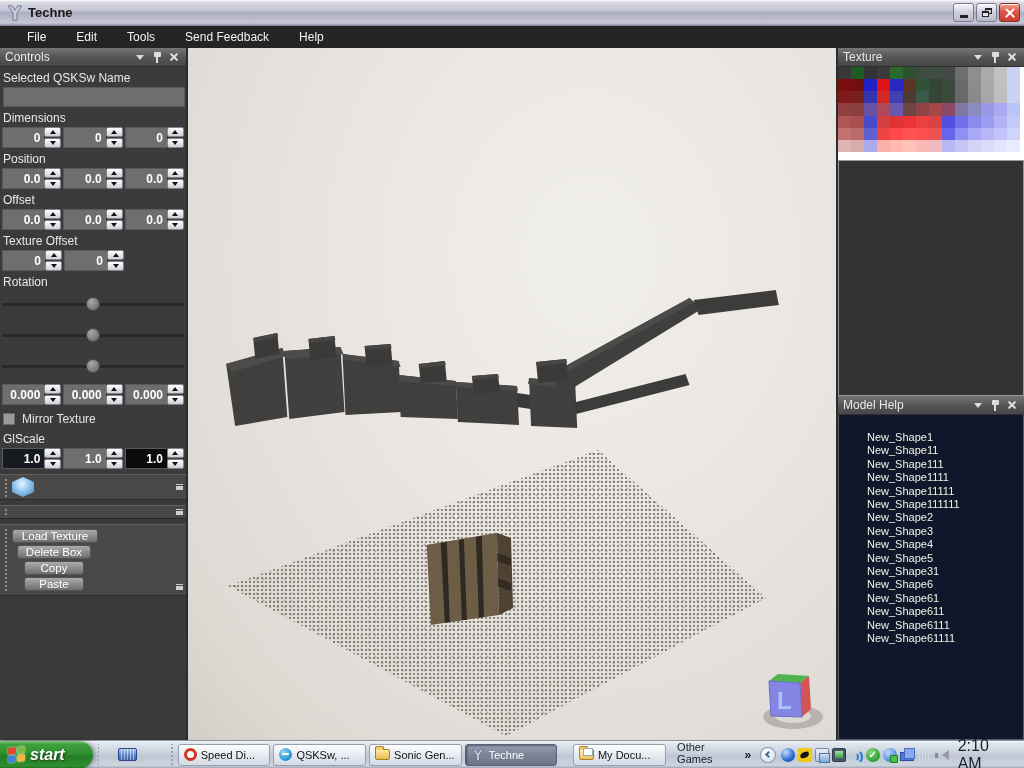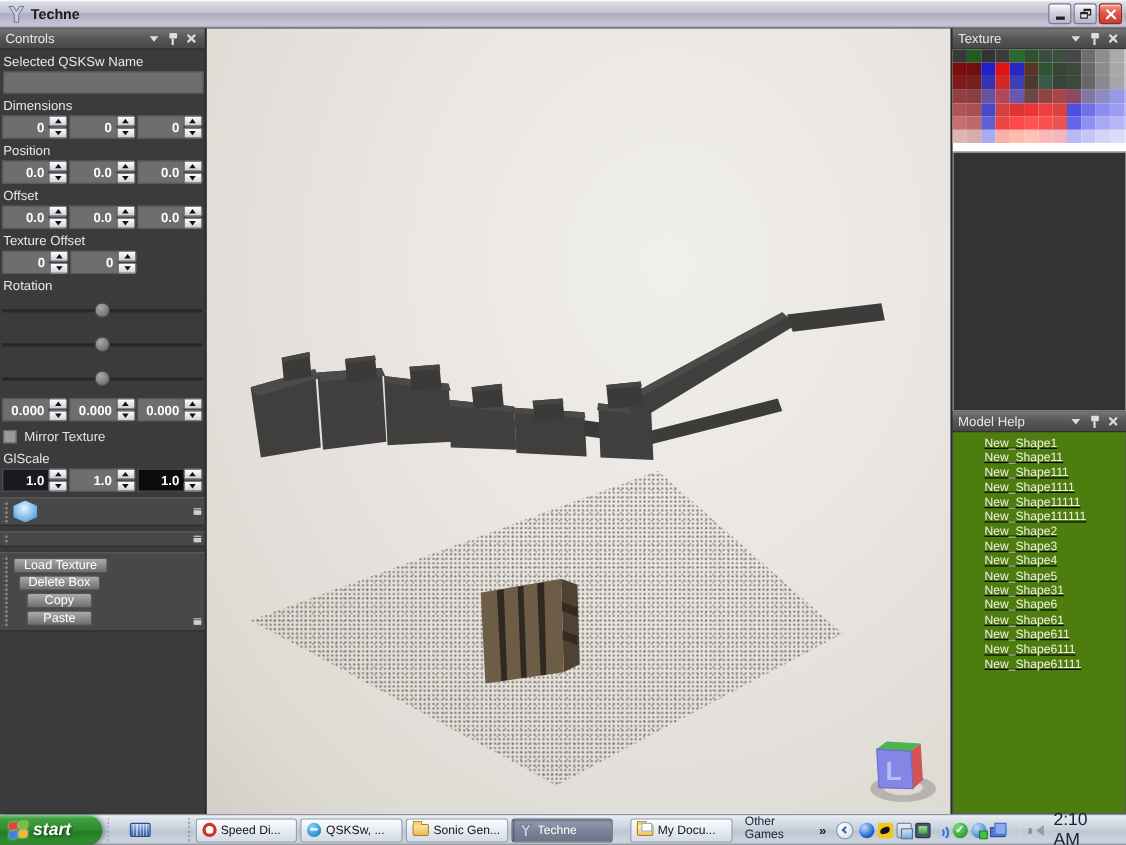--- a/index.html
+++ b/index.html
@@ -98,27 +98,27 @@
   .ground { position:absolute; inset:0;
     background-image:
       radial-gradient(circle, rgba(72,66,58,.75) .7px, transparent 1.3px),
       radial-gradient(circle, rgba(72,66,58,.45) .7px, transparent 1.3px);
     background-size:4px 4px, 7px 7px; background-position:0 0, 2px 3px;
     clip-path:polygon(410px 402px, 578px 550px, 318px 688px, 40px 538px); opacity:.8; }
   .model-svg { position:absolute; inset:0; width:100%; height:100%; pointer-events:none; }
   .gizmo { position:absolute; right:8px; bottom:10px; width:70px; height:60px; cursor:pointer; }
 
   
-  .right-col { width:160px; display:flex; flex-direction:column; background:#3b3b3b; border-left:2px solid #2c2c2c; }
+  .right-col { width:188px; display:flex; flex-direction:column; background:#3b3b3b; border-left:2px solid #2c2c2c; }
   .texture-panel { height:348px; display:flex; flex-direction:column; }
   .tex-canvas { background:#fff; height:93px; cursor:pointer; }
   .tex-img { display:grid; grid-template-columns:repeat(14,1fr); grid-auto-rows:1fr; width:182px; height:85px; }
   .tex-void { flex:1; background:#333; border:1px solid #9a9a9a; }
   .tree-panel { flex:1; display:flex; flex-direction:column; min-height:0; }
-  .tree-body { flex:1; background:#4d7c0f; border:1px solid #5a5a5a; border-top:none; padding:4px 0; overflow:hidden;text-decoration:underline; }
+  .tree-body { flex:1; background:#0f172a; border:1px solid #5a5a5a; border-top:none; padding:16px 0; overflow:hidden; }
   .tree-item { padding-left:28px; font-size:11px; line-height:13.4px; color:#f2f2e6; cursor:pointer; white-space:nowrap; }
 
   
   .taskbar { height:28px; display:flex; align-items:center;
     background:linear-gradient(180deg,#fafcfe 0%,#e3e9f0 6%,#c9d1dc 45%,#bdc6d3 55%,#cdd5df 90%,#9fa9b8 100%);
     border-top:1px solid #8a93a3; }
   .start-btn { height:28px; width:96px; display:flex; align-items:center; padding-left:8px; gap:5px; cursor:pointer;
     background:linear-gradient(180deg,#7ec87e 0%,#3fa03f 12%,#2f8f2f 45%,#257c25 55%,#2f8f2f 90%,#1a621a 100%);
     border-radius:0 14px 14px 0; box-shadow:2px 0 4px rgba(0,0,0,.35); }
   .start-label { color:#fff; font-size:16px; font-weight:bold; font-style:italic; text-shadow:1px 1px 2px rgba(0,0,0,.5); }
@@ -200,20 +200,27 @@
         </div>
       <div class="winbtn close">
           <span class="xbars">
             <i></i>
             <i></i>
           </span>
         </div>
     </div>
   </div>
 
+  <div class="menubar">
+    <div class="menu-item">File</div>
+    <div class="menu-item">Edit</div>
+    <div class="menu-item">Tools</div>
+    <div class="menu-item">Send Feedback</div>
+    <div class="menu-item">Help</div>
+  </div>
 
   <div class="main">
 
     <div class="controls-panel">
       <div class="panel-hdr">
         <span class="hdr-title">Controls</span>
         <span class="hdr-ico">
             <i class="chev-down"></i>
           </span>
         <span class="hdr-ico">

